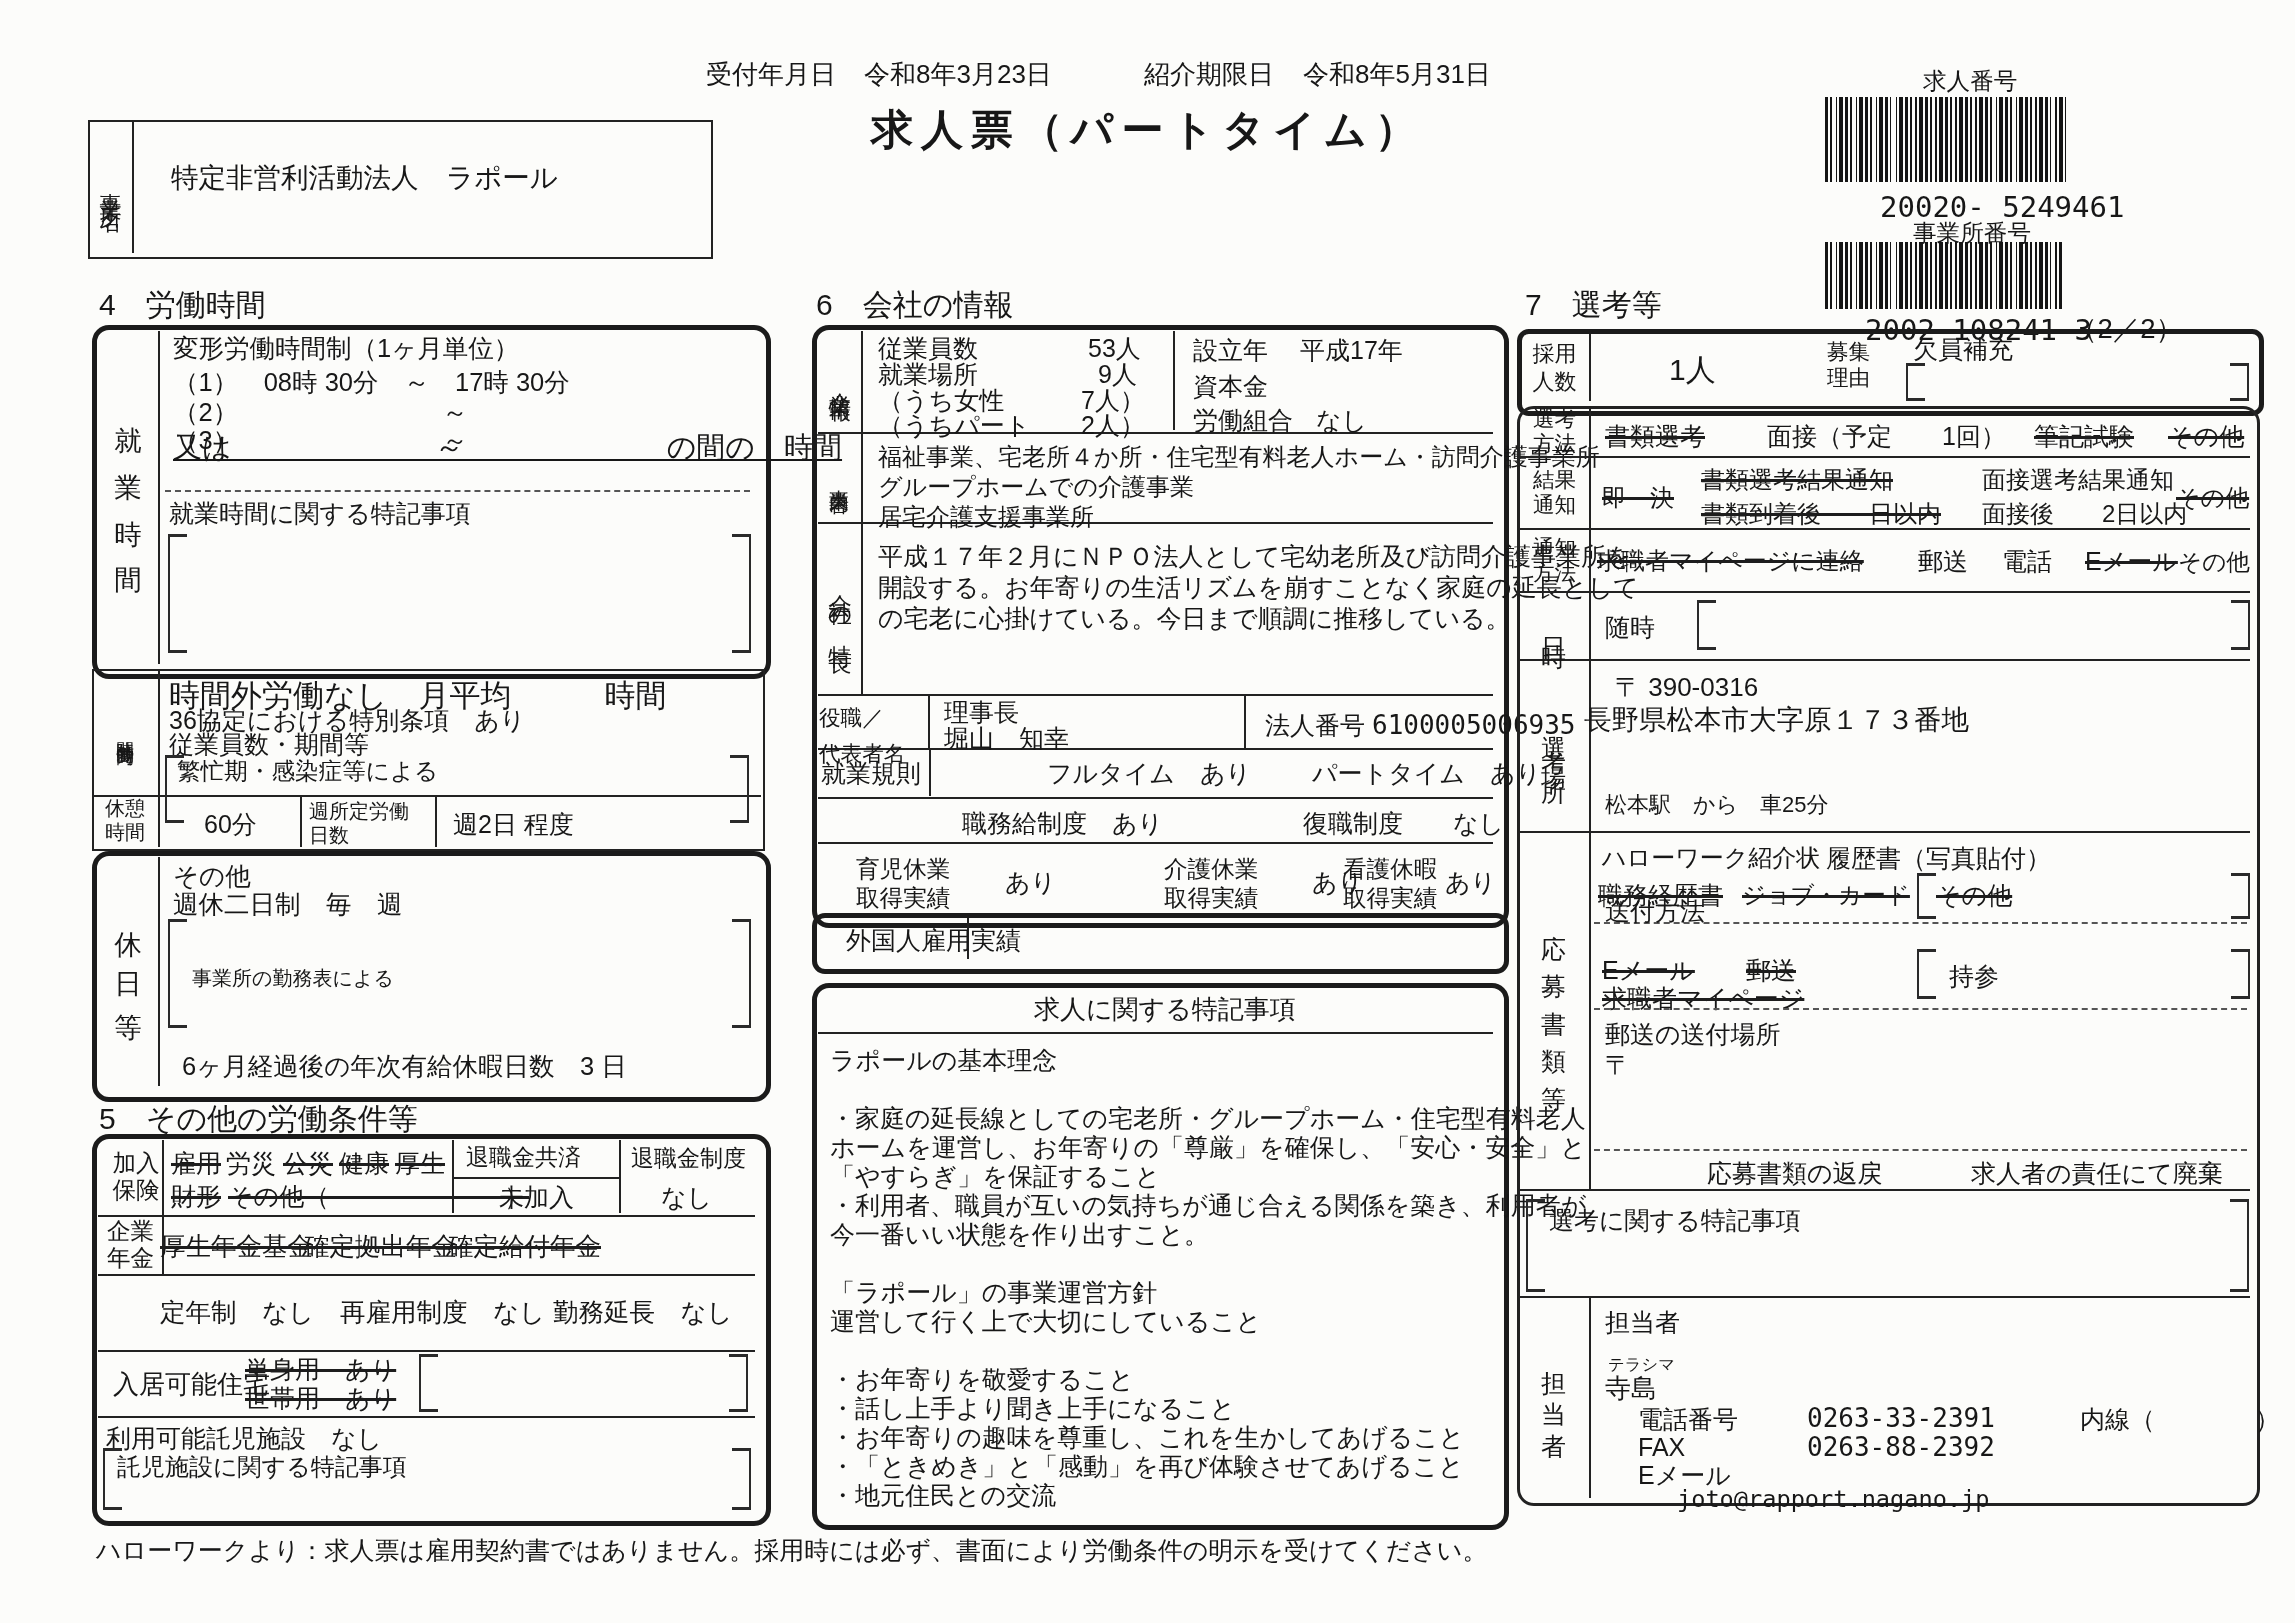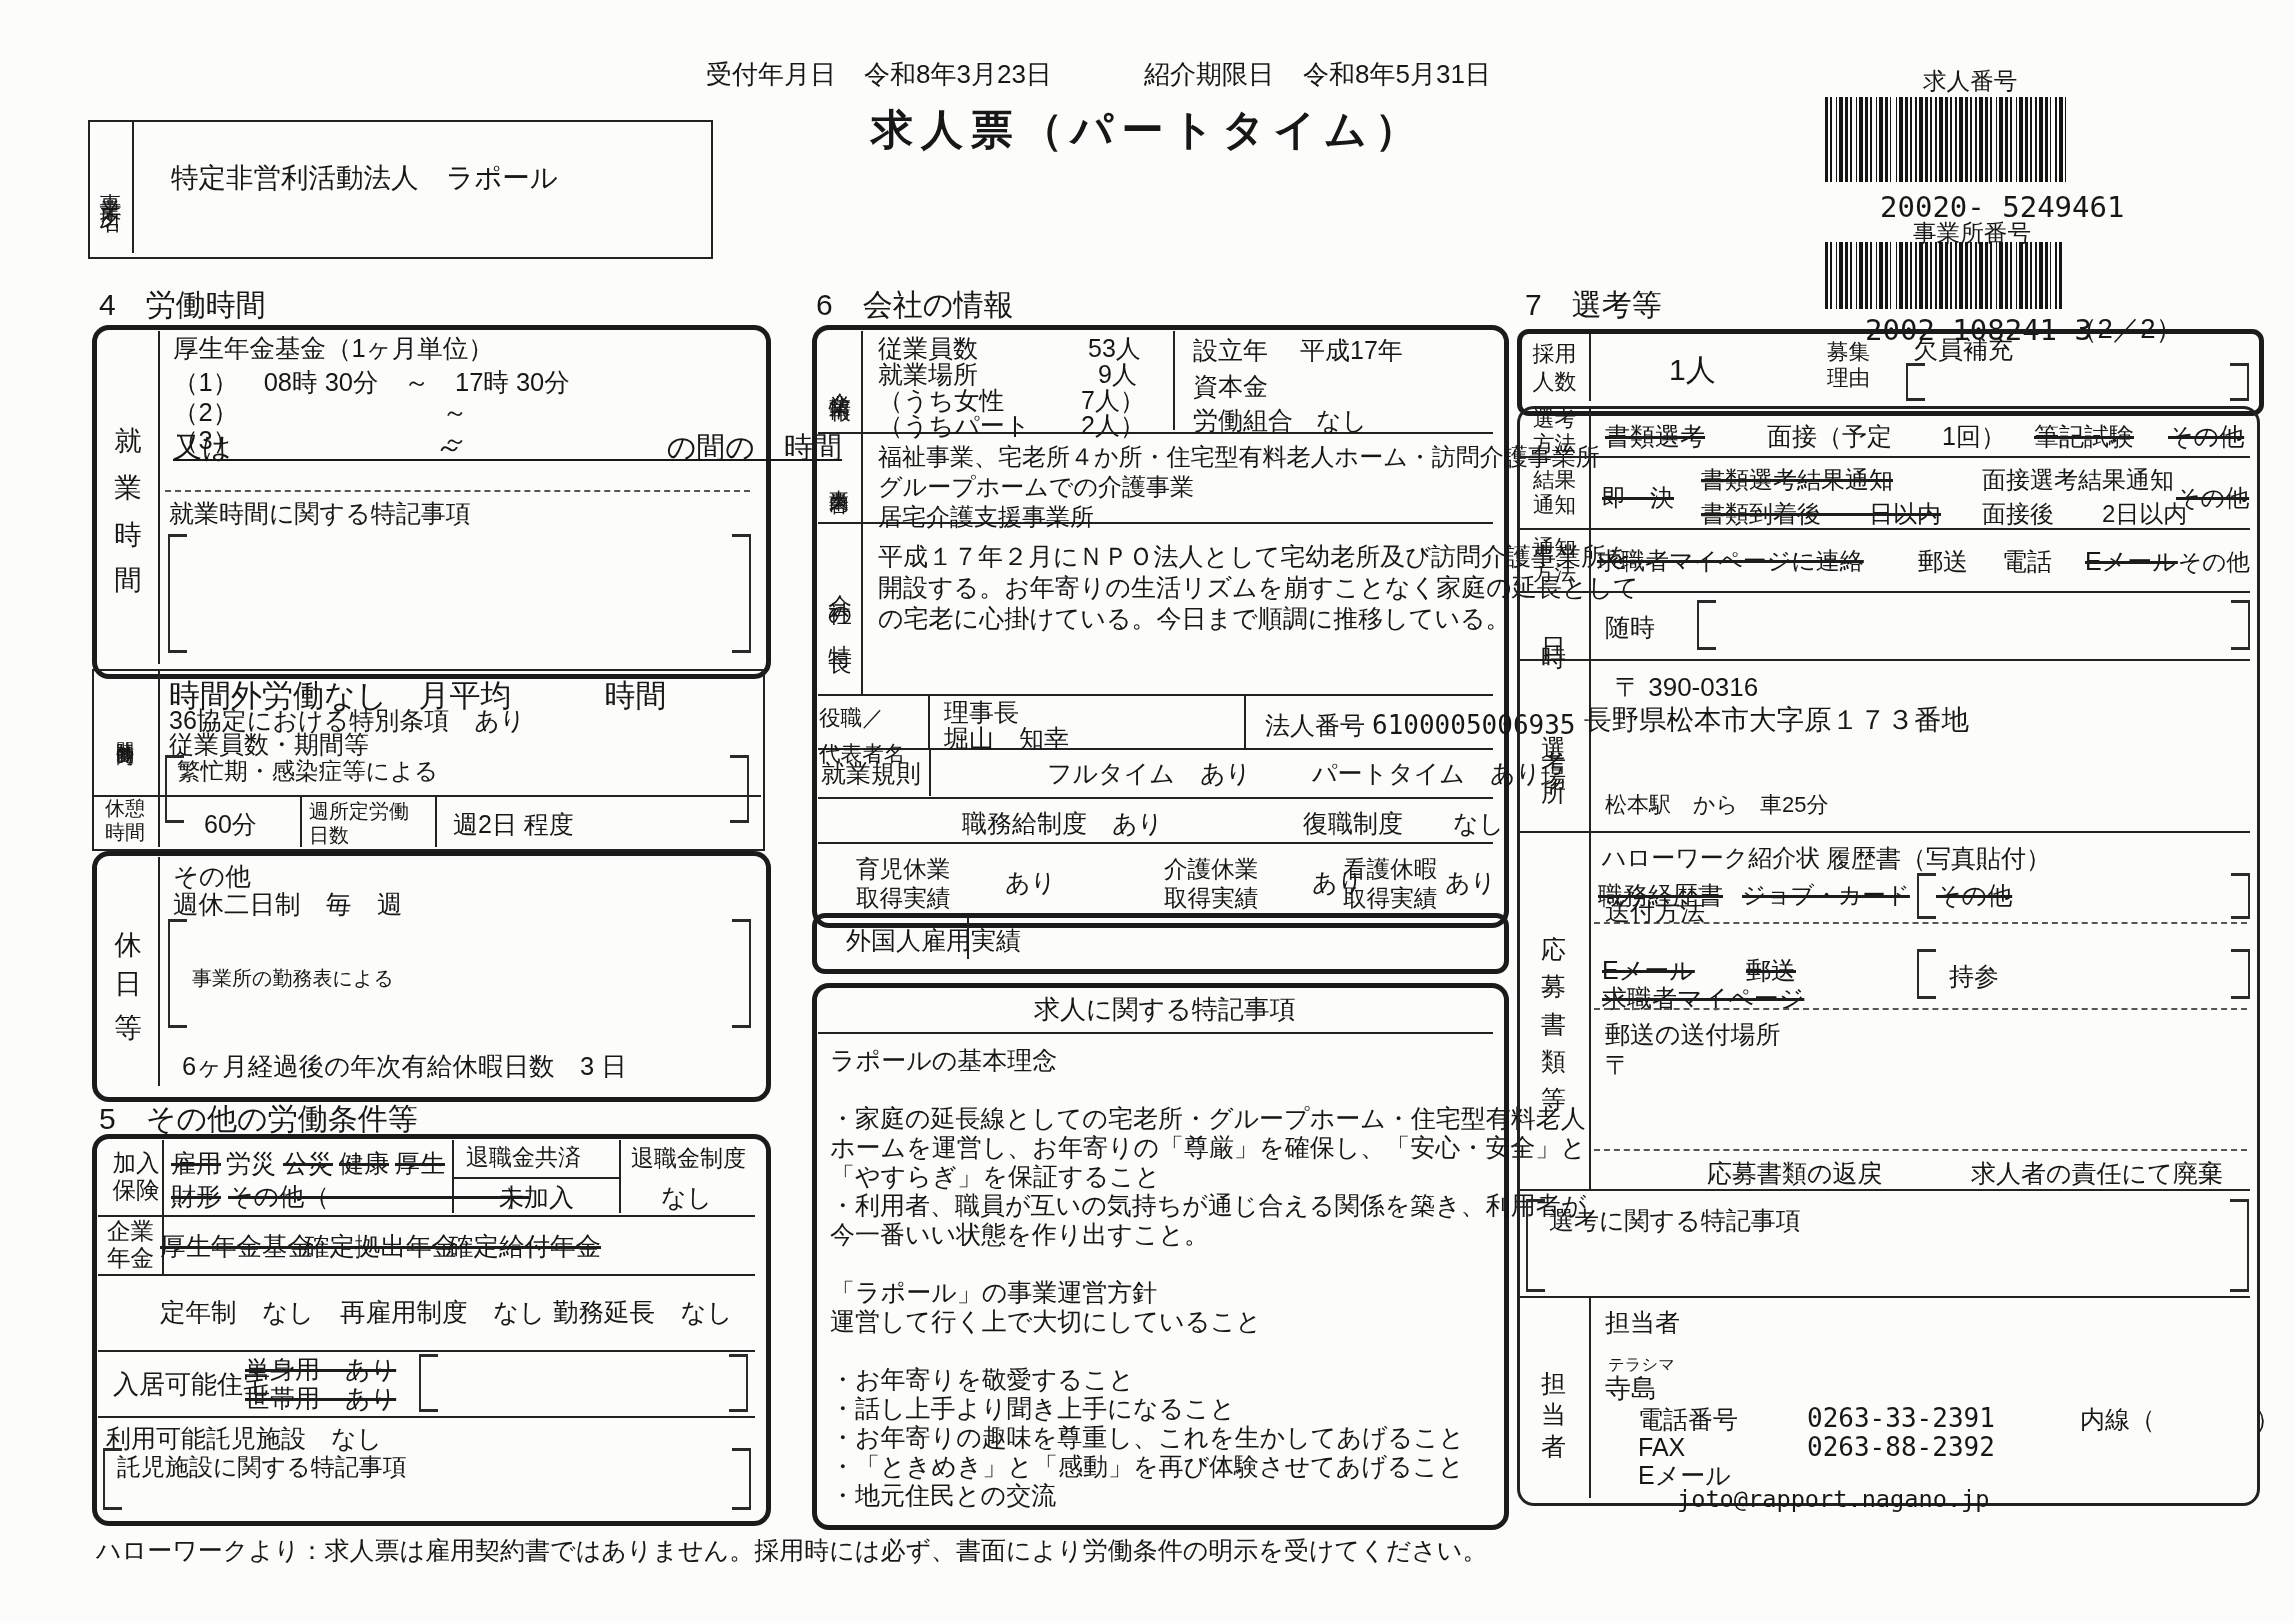--- a/index.html
+++ b/index.html
@@ -51,21 +51,21 @@
   <div class="t mono" style="left:1865px;top:313px;font-size:29px;">2002-108241-3</div>
   <div class="t" style="left:2070px;top:313px;font-size:27.5px;">（2／2）</div>
 
   <div class="t" style="left:99px;top:287px;font-size:30px;">4　労働時間</div>
 
   <div class="thick" style="left:92px;top:325px;width:669px;height:344px;"></div>
   <div class="vline" style="left:158px;top:331px;height:333px;"></div>
   <div class="flexc" style="left:98px;top:331px;width:60px;height:333px;">
     <span class="vlabel" style="font-size:27.5px;letter-spacing:47px;">就業時間</span>
   </div>
-  <div class="t" style="left:173px;top:333px;font-size:25.5px;">厚生年金基金（1ヶ月単位）</div>
+  <div class="t" style="left:173px;top:333px;font-size:25.5px;">変形労働時間制（1ヶ月単位）</div>
   <div class="t" style="left:173px;top:367px;font-size:25.5px;">（1）　08時 30分　～　17時 30分</div>
   <div class="t" style="left:173px;top:397px;font-size:25.5px;">（2）　　　　　　　　～</div>
   <div class="t" style="left:173px;top:425px;font-size:25.5px;">（3）　　　　　　　　～</div>
   <div class="t" style="left:173px;top:430px;font-size:29px;text-decoration:underline;">又は　　　　　　　～　　　　　　　の間の　時間</div>
   <div class="dash" style="left:165px;top:490px;width:585px;"></div>
   <div class="t" style="left:169px;top:499px;font-size:25px;">就業時間に関する特記事項</div>
   <div class="bracket" style="left:168px;top:534px;width:579px;height:119px;"></div>
 
   <div class="box" style="left:92px;top:669px;width:669px;height:178px;"></div>
   <div class="vline" style="left:158px;top:669px;height:178px;"></div>

